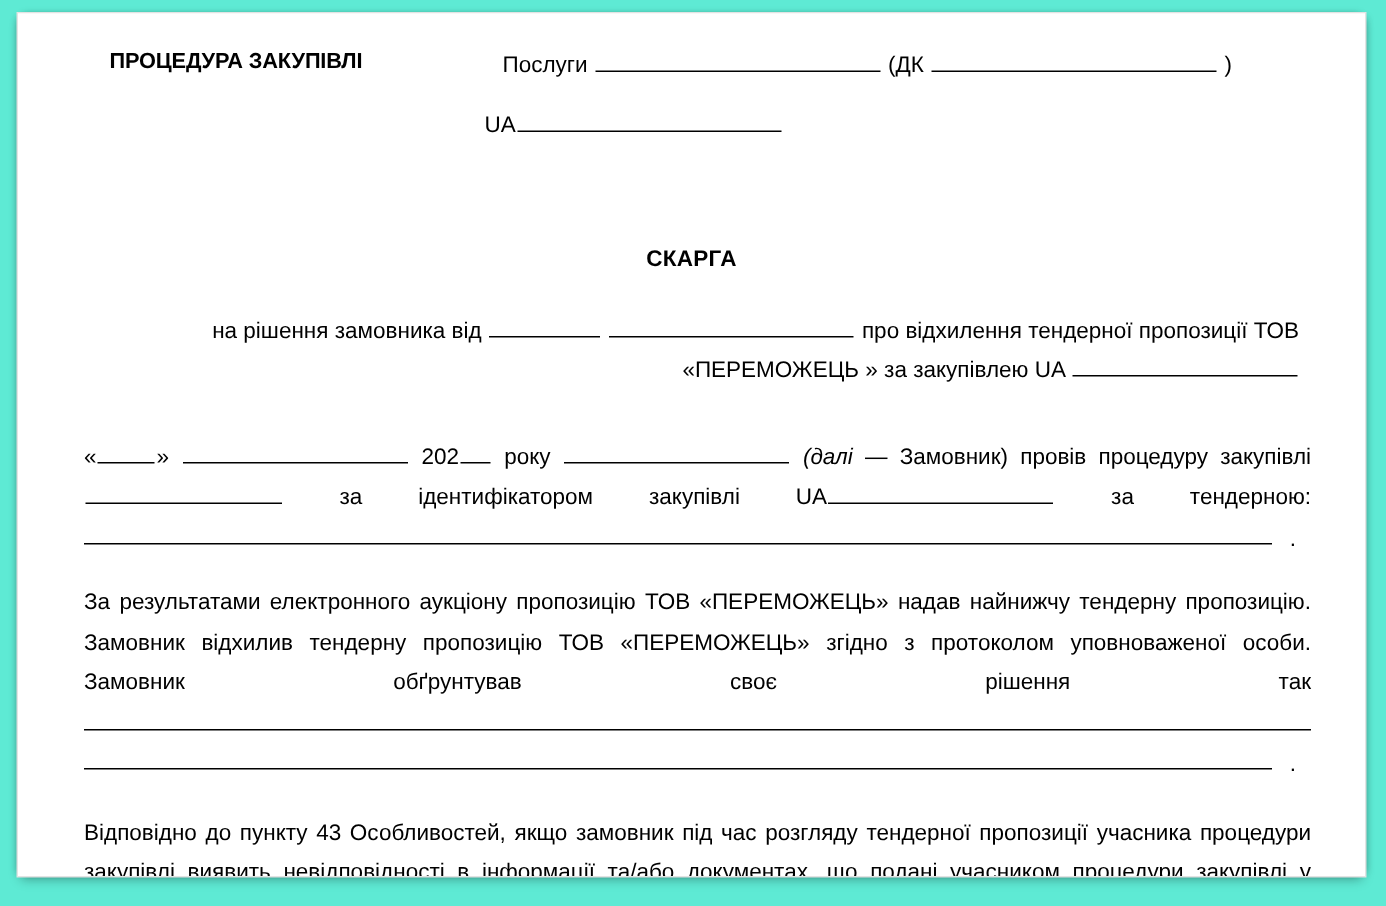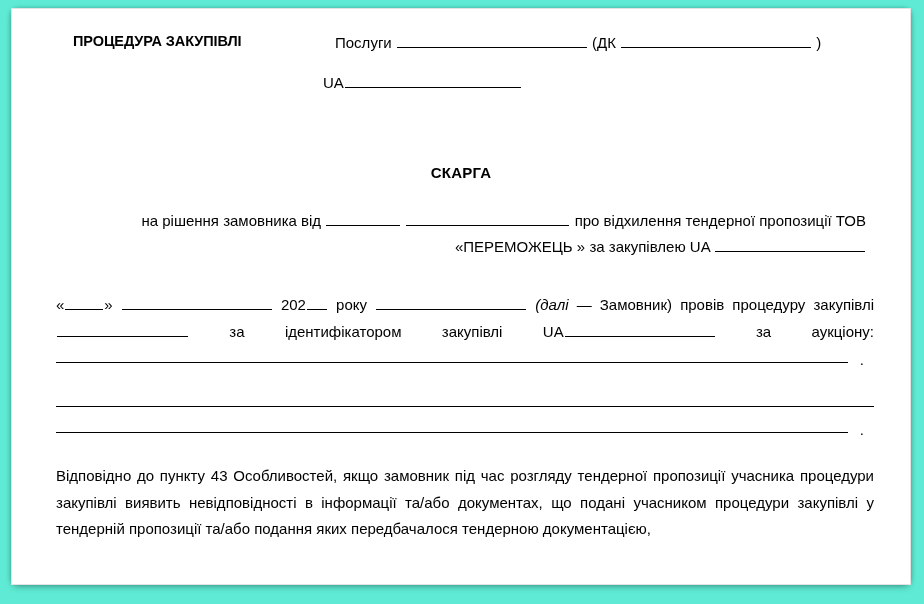--- a/index.html
+++ b/index.html
@@ -238,30 +238,31 @@
           <span>«</span><span class="blank u-tiny"></span><span>»</span>
           <span class="blank u-long"></span>
           <span>202</span><span class="blank u-tiny" style="width:20px"></span>
           <span>року</span>
           <span class="blank u-long"></span>
           <span class="nowrap"><span class="ital">(далі</span> <span>— Замовник)</span></span>
           <span>провів процедуру закупівлі</span>
           <span class="blank u-med2"></span>
           <span>за ідентифікатором закупівлі</span>
           <span>UA</span><span class="blank u-long"></span>
-          <span>за аукціону:</span>
+          <span>за тендерною:</span>
         </p>
 
         <div class="rule-row partial">
           <hr class="rule">
           <span class="dot">.</span>
         </div>
 
         <div class="gap-md"></div>
 
+        <p class="para spread-last">За результатами електронного аукціону пропозицію ТОВ «ПЕРЕМОЖЕЦЬ» надав найнижчу тендерну пропозицію. Замовник відхилив тендерну пропозицію ТОВ «ПЕРЕМОЖЕЦЬ» згідно з протоколом уповноваженої особи. Замовник обґрунтував своє рішення так</p>
 
         <div class="rule-row">
           <hr class="rule">
         </div>
         <div class="rule-row partial">
           <hr class="rule">
           <span class="dot">.</span>
         </div>
 
         <div class="gap-lg"></div>

